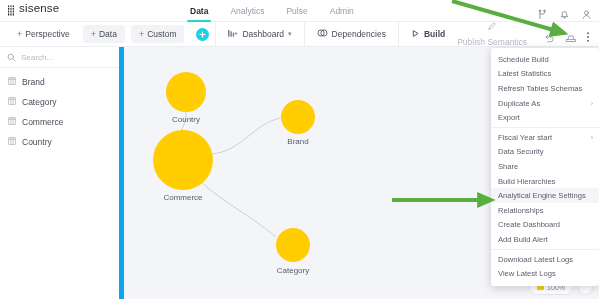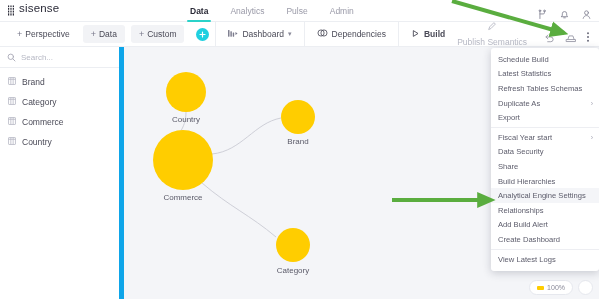--- a/index.html
+++ b/index.html
@@ -423,26 +423,29 @@
     <div class="menu-item">
       <span>Build Hierarchies</span>
     </div>
     <div class="menu-item highlight">
       <span>Analytical Engine Settings</span>
     </div>
     <div class="menu-item">
       <span>Relationships</span>
     </div>
     <div class="menu-item">
+      <span>Create Dashboard</span>
+    </div>
+    <div class="menu-item">
       <span>Add Build Alert</span>
     </div>
-    <div class="menu-item">
-      <span>Create Dashboard</span>
-    </div>
     <div class="menu-sep"></div>
+    <div class="menu-item">
+      <span>Download Latest Logs</span>
+    </div>
     <div class="menu-item">
       <span>View Latest Logs</span>
     </div>
   </div>
 
   <svg class="anno" width="599" height="299" viewBox="0 0 599 299">
     <defs>
       <marker id="ahead" viewBox="0 0 10 10" refX="7.5" refY="5" markerWidth="4.6" markerHeight="4.6" orient="auto-start-reverse">
         <path d="M0 0.6 L10 5 L0 9.4 z" fill="#5aad3f"></path>
       </marker>

